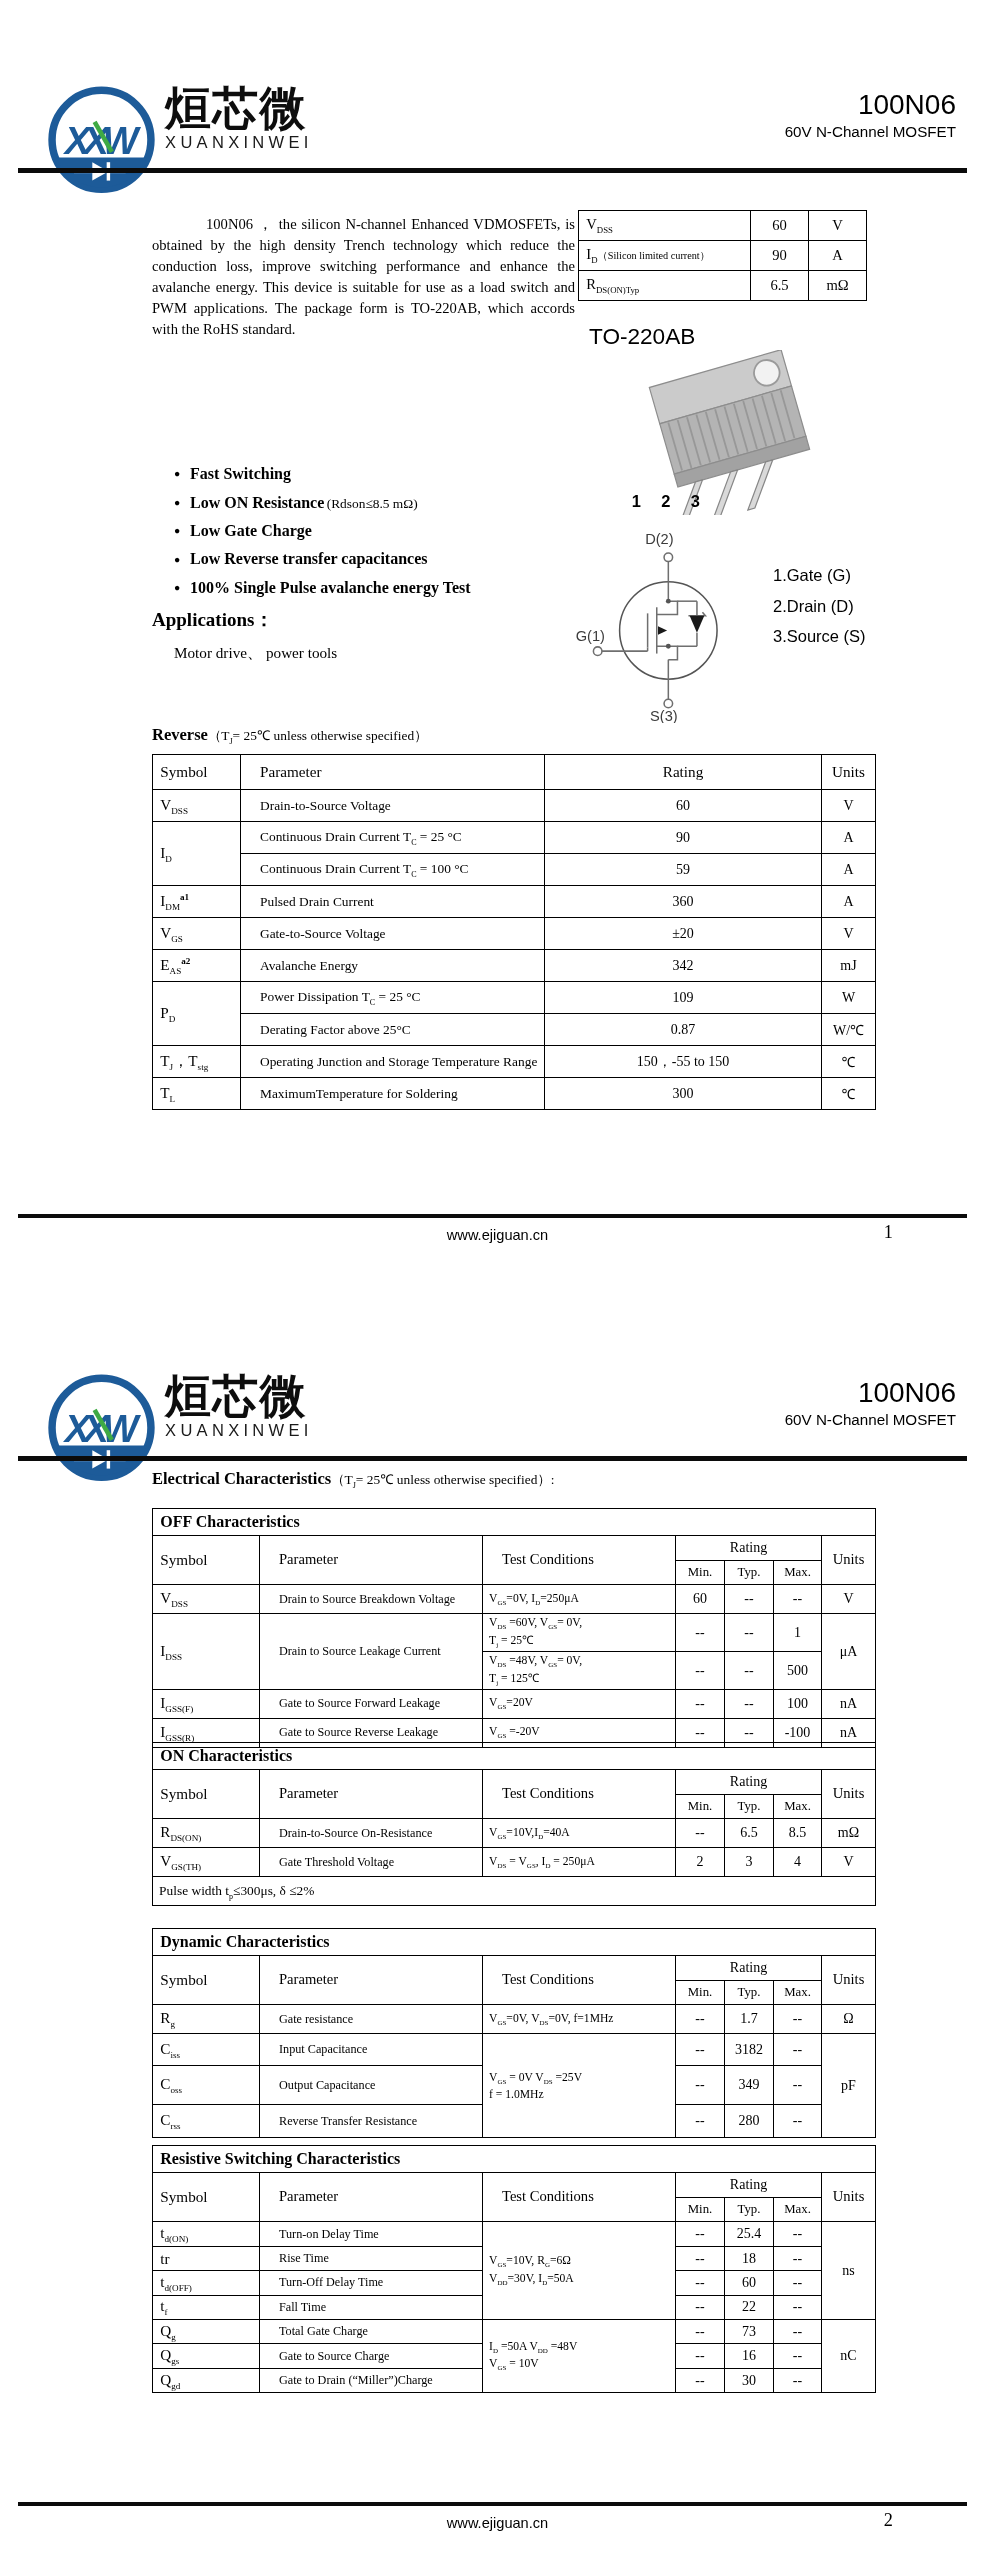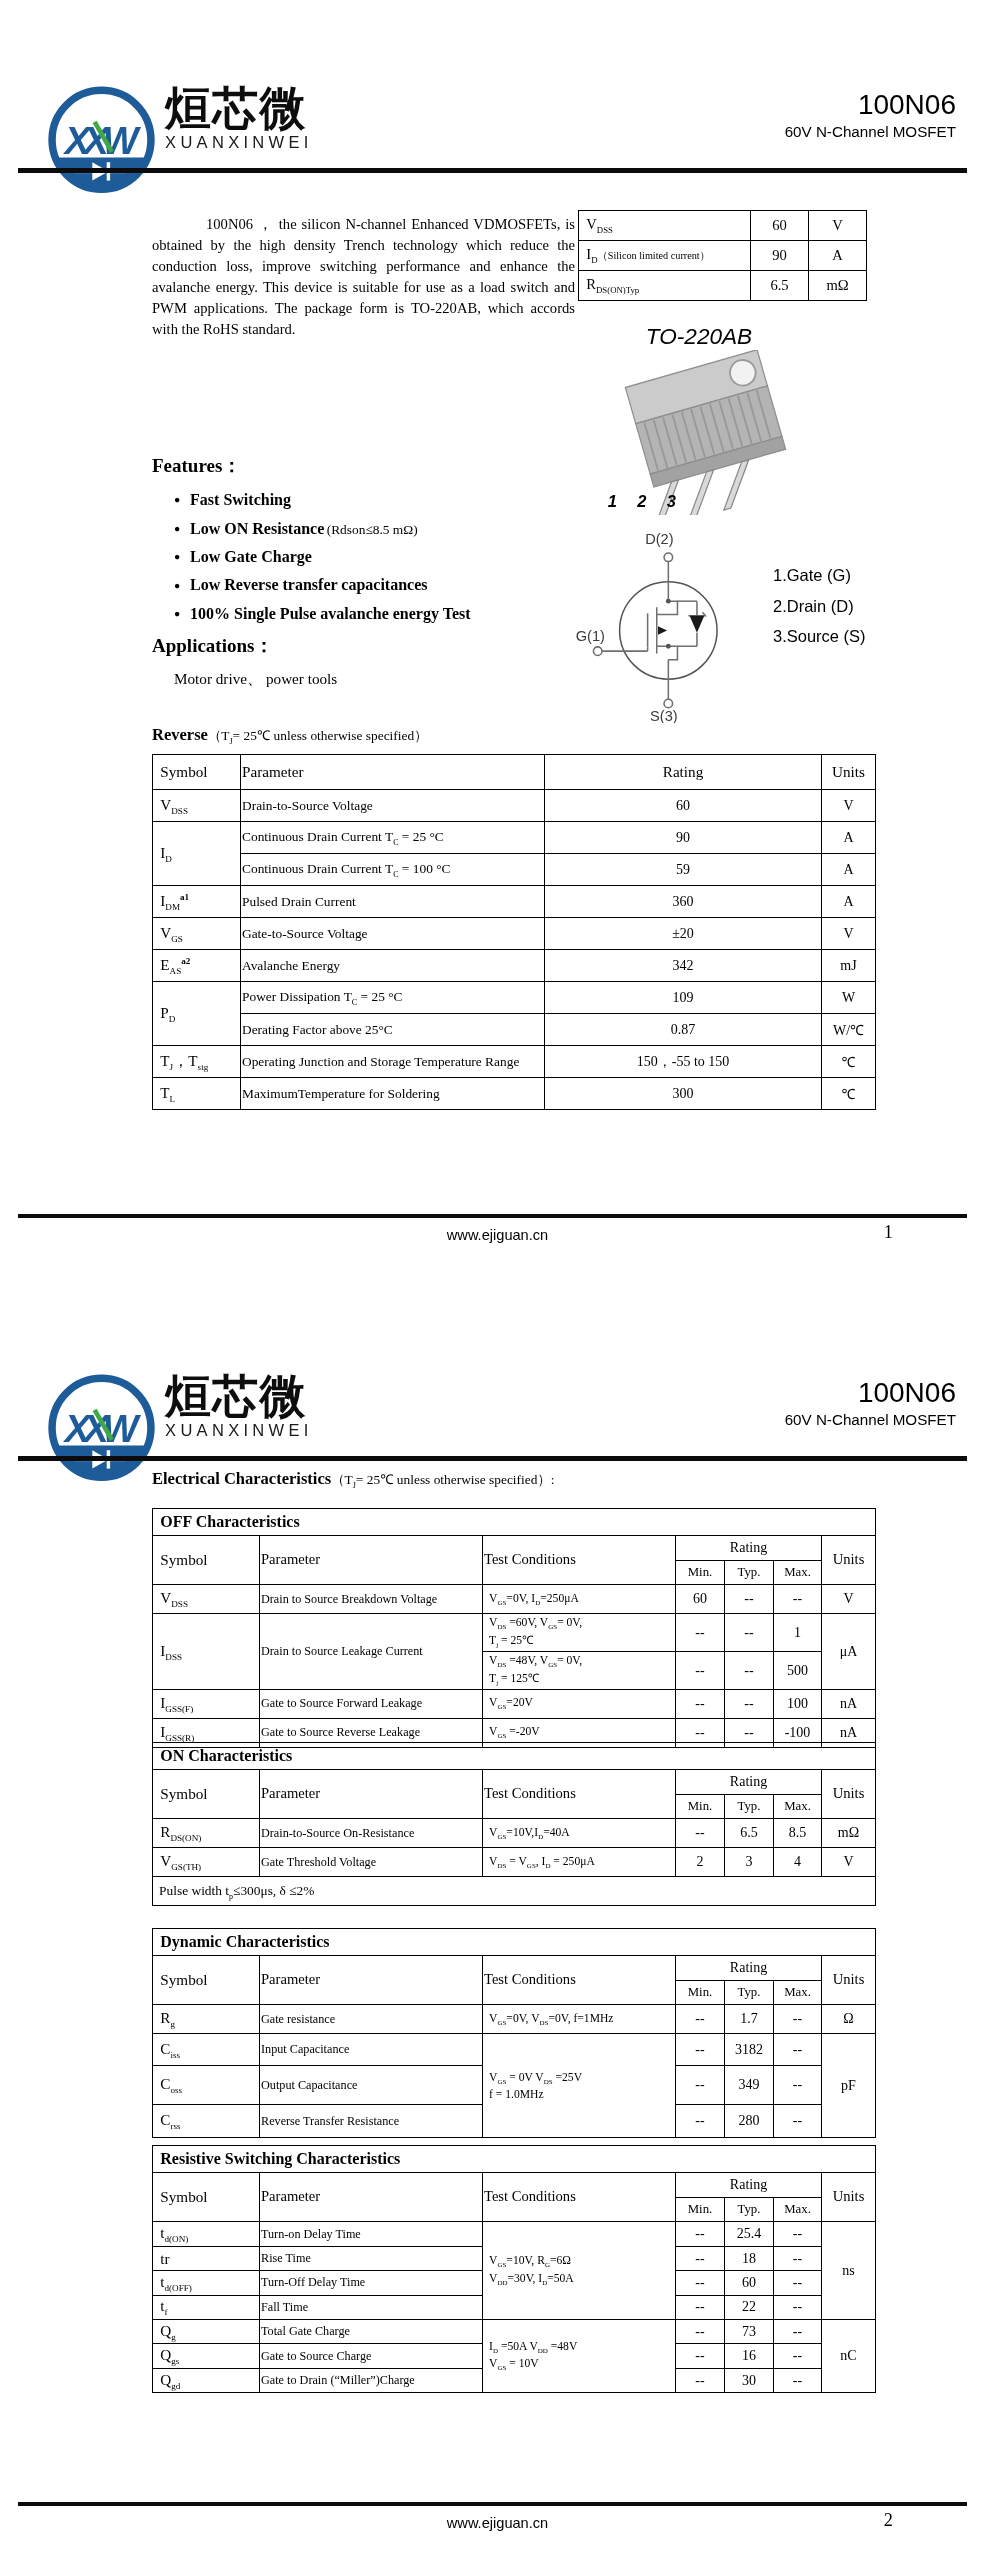--- a/index.html
+++ b/index.html
@@ -26,34 +26,34 @@
   .feat-list li{display:flex;align-items:baseline;margin-bottom:10.4px;font-size:16px;font-weight:bold;}
   .bullet{font-size:10.4px;margin-right:9.8px;position:relative;top:-1.8px;}
   .feat-detail{font-weight:normal;font-size:13.4px;margin-left:2.4px;}
   .apps-title{margin-top:2px;}
   .apps-text{margin:9.8px 0 0 22px;font-size:15.2px;}
   
   .quick-table{position:absolute;left:578px;top:210px;border-collapse:collapse;table-layout:fixed;}
   .quick-table td{border:1.5px solid #000;height:29px;font-size:14.6px;padding:0;}
   .quick-table .ql{padding-left:7.3px;}
   .quick-table .qv,.quick-table .qu{text-align:center;}
-  .pkg{position:absolute;left:565px;top:324px;width:268px;text-align:center;font-style:italic;}
+  .pkg{position:absolute;left:589px;top:324px;width:268px;text-align:left;}
   .pkg-title{font-family:"Liberation Sans",sans-serif;font-size:22.6px;}
   .symline{position:absolute;left:572px;top:522px;width:342px;}
   .legend{position:absolute;left:201px;top:38px;font-family:"Liberation Sans",sans-serif;font-size:16.5px;line-height:30.5px;white-space:nowrap;}
   
   .abs-wrap{position:absolute;left:152px;top:725px;}
   .abs-title{font-size:16px;}
   .abs-title b{font-size:16.5px;}
   .cond-note{font-size:13.4px;}
   table.dt{border-collapse:collapse;table-layout:fixed;margin-top:8.5px;border:1.8px solid #000;}
   table.dt td{border:1.2px solid #000;overflow:hidden;}
   .hd td{font-size:15.2px;}
   td.sym{font-size:15.2px;padding-left:7.3px;}
-  td.par{font-size:13.4px;padding-left:1px;}
+  td.par{font-size:13.4px;padding-left:19px;}
   td.ctr{text-align:center;font-size:14px;}
   td.ttl{font-size:16px;font-weight:bold;padding-left:7.3px;}
   td.tc{font-size:11.6px;line-height:1.3;padding-left:6.1px;}
   td.note-row{font-size:13.4px;padding-left:6.1px;}
   sub{font-size:60%;}
   sup{font-size:60%;font-weight:bold;}
   .note{font-size:70%;}
   .h57{height:35px;}.h53{height:32px;}
   .h44{height:27px;}.h42{height:25.6px;}.h40{height:24.4px;}.h48{height:29px;}
   .h56{height:34px;}.h52{height:32px;}.h64{height:39px;}.h54{height:33px;}
@@ -149,21 +149,20 @@
           <polygon points="150,200 162,200 112,268 100,268"></polygon>
           <polygon points="210,200 222,200 172,268 160,268"></polygon>
           <polygon points="270,200 282,200 232,268 220,268"></polygon>
         </g>
       </g>
       <text x="70" y="258" font-family="Liberation Sans, sans-serif" font-size="27" font-weight="bold" letter-spacing="13" fill="#000">1 2 3</text>
     </svg>
   </div>
 
   <div class="left-col2">
-    <div class="h-big">Features：</div>
     <ul class="feat-list">
       <li>
           <span class="bullet">●</span>
           <span><span>Fast Switching</span><span class="feat-detail"></span></span>
         </li>
       <li>
           <span class="bullet">●</span>
           <span><span>Low ON Resistance</span><span class="feat-detail">(Rdson≤8.5 mΩ)</span></span>
         </li>
       <li>

